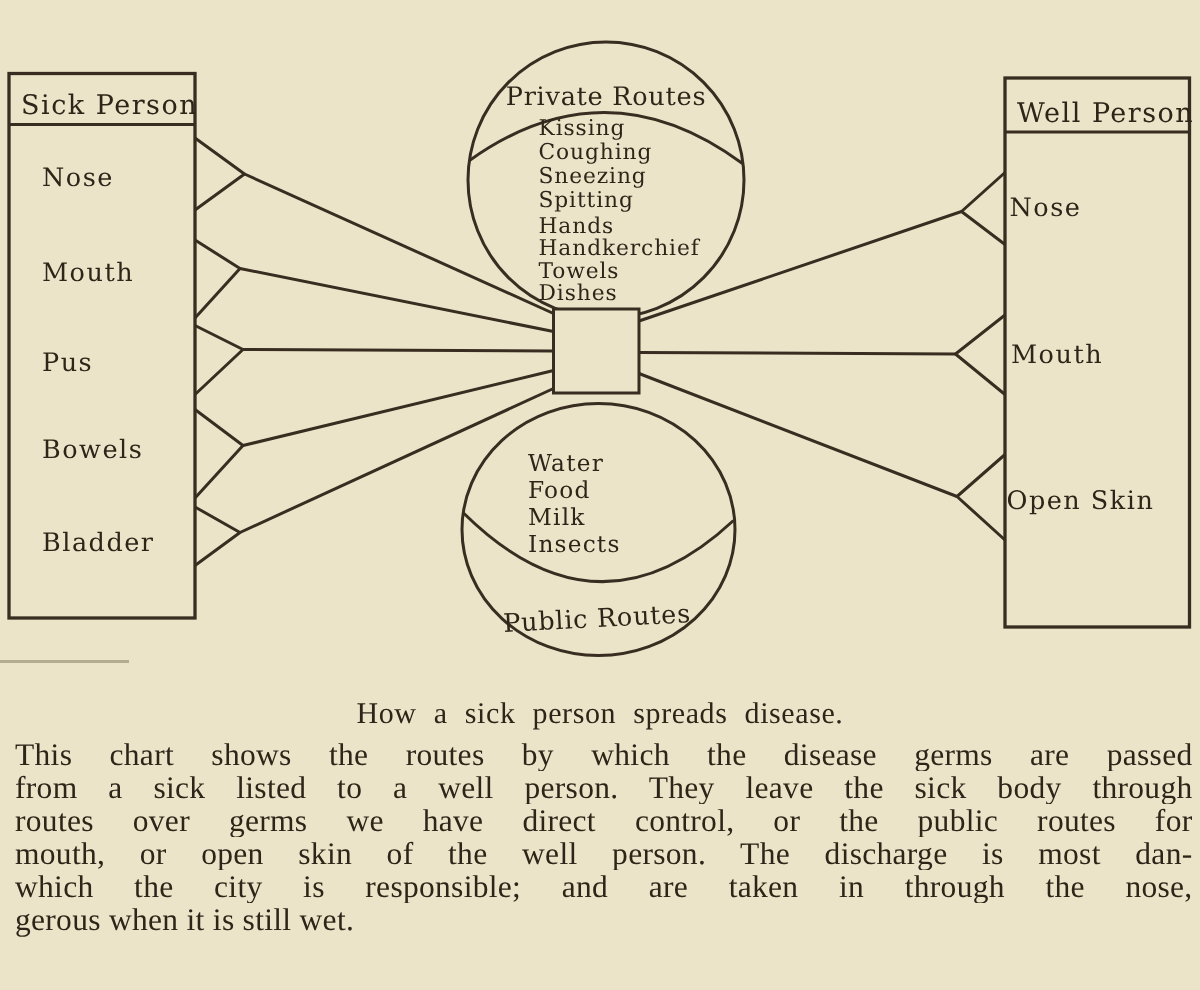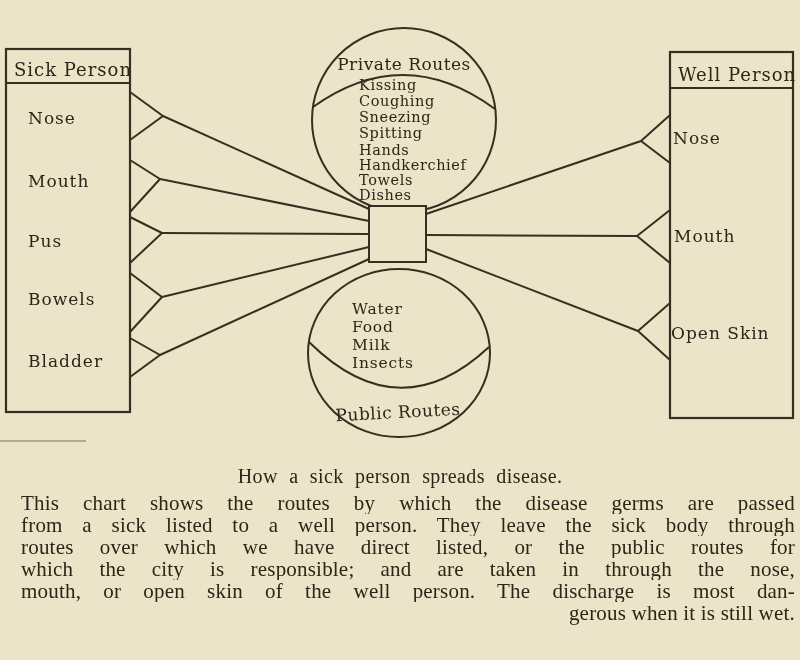--- a/index.html
+++ b/index.html
@@ -26,34 +26,34 @@
     position: absolute;
     top: 451px; left: 0; width: 100%;
     text-align: center;
     font-size: 20px;
     letter-spacing: 0.4px;
     word-spacing: 6px;
     margin-top: 14px;
   }
   .body-para {
     position: absolute;
-    top: 492px; left: 21px; right: 5px;
+    top: 492px; left: 10px; right: 5px;
     font-size: 21px;
     letter-spacing: 0.2px;
   }
   .jline {
     text-align: justify;
     text-align-last: justify;
     height: 22px;
     line-height: 22px;
     overflow: hidden;
     white-space: nowrap;
   }
   .cline {
-    text-align: right;
+    text-align: left;
     height: 22px;
     line-height: 22px;
   }
 </style>
 </head>
 <body>
 
 <div class="page">
 
   <svg class="diagram" width="800" height="448" viewBox="0 0 800 448">
@@ -137,19 +137,19 @@
     </g>
 
     <line x1="0" y1="441" x2="86" y2="441" stroke="#a89d82" stroke-width="2" opacity="0.8"></line>
   </svg>
 
   <div class="caption">How a sick person spreads disease.</div>
 
   <div class="body-para">
     <div class="jline">This chart shows the routes by which the disease germs are passed</div>
     <div class="jline">from a sick listed to a well person. They leave the sick body through</div>
-    <div class="jline">routes over which we have direct listed, or the public routes for</div>
+    <div class="jline">routes over germs we have direct control, or the public routes for</div>
+    <div class="jline">mouth, or open skin of the well person. The discharge is most dan-</div>
     <div class="jline">which the city is responsible; and are taken in through the nose,</div>
-    <div class="jline">mouth, or open skin of the well person. The discharge is most dan-</div>
     <div class="cline">gerous when it is still wet.</div>
   </div>
 
 </div>
 
 </body></html>

